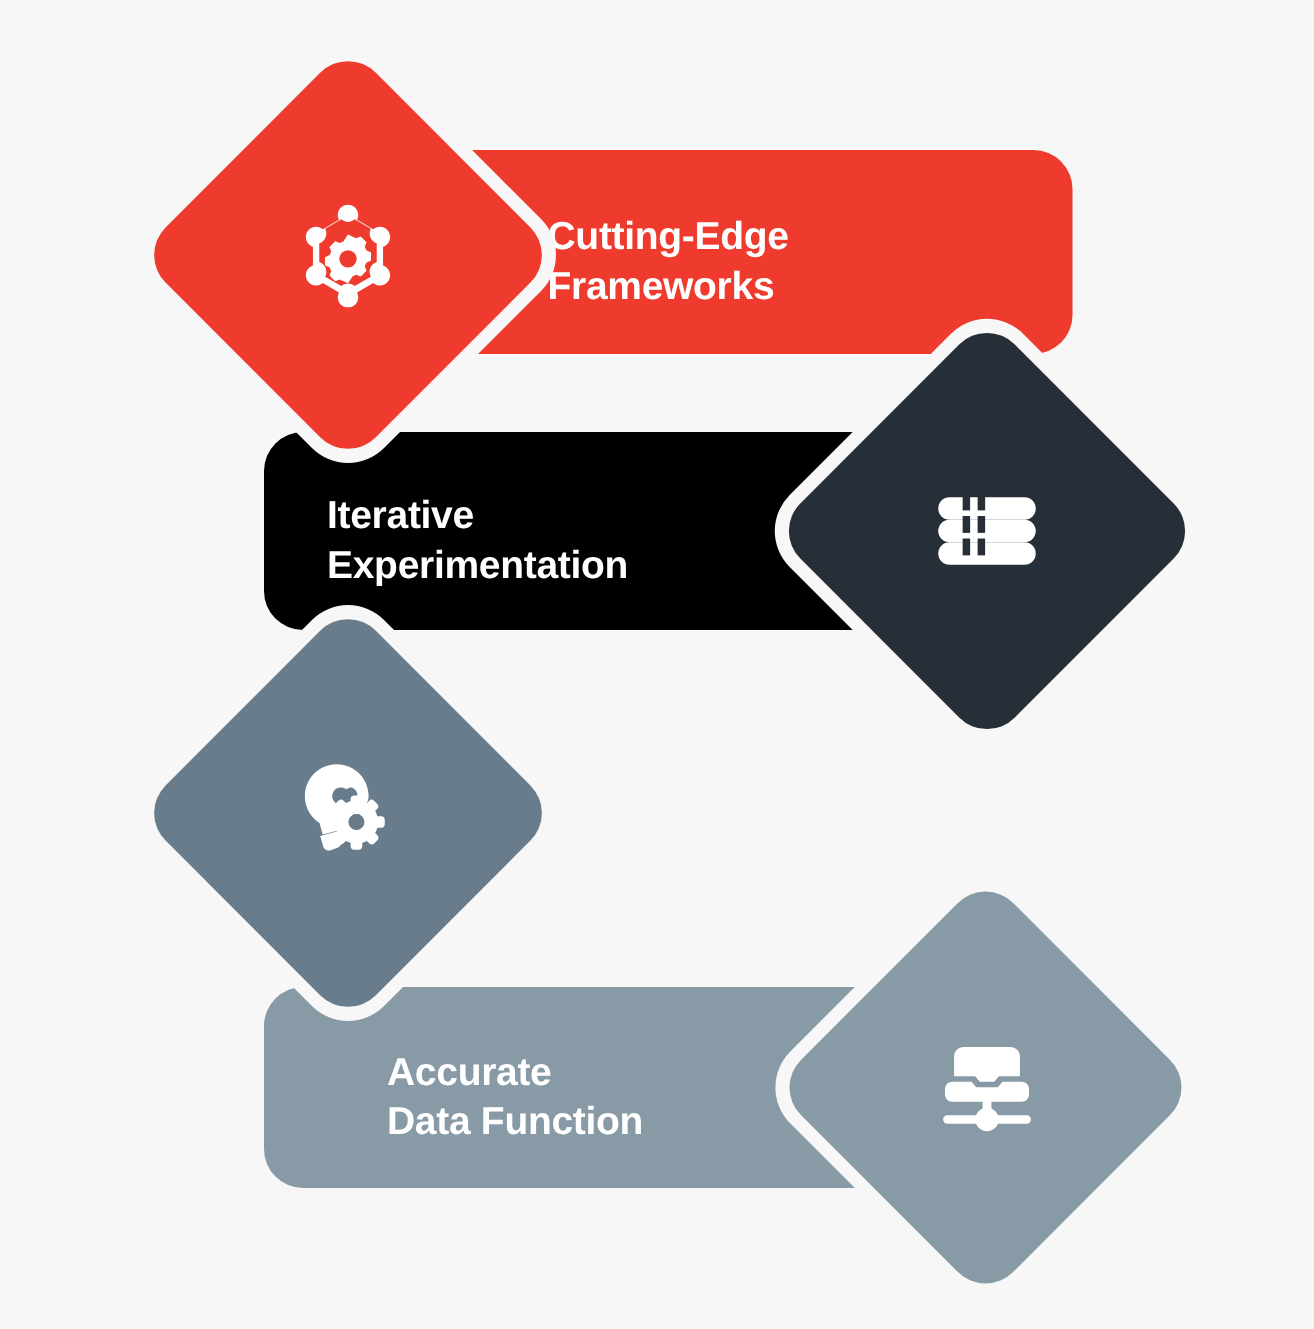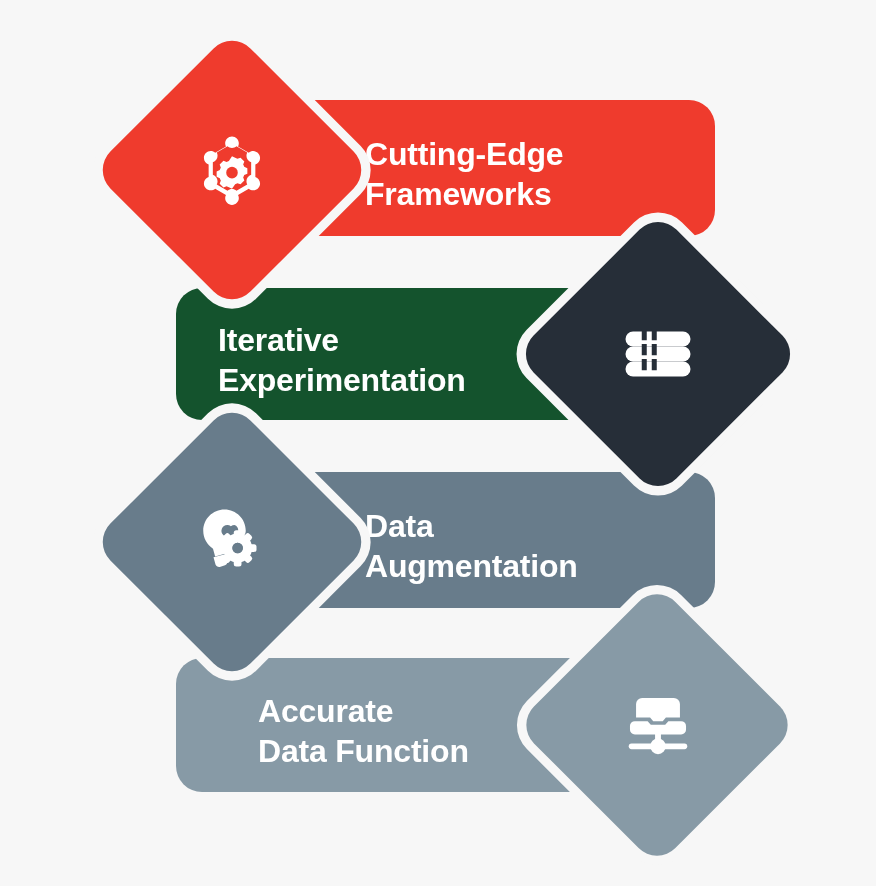--- a/index.html
+++ b/index.html
@@ -24,21 +24,21 @@
   
   .bar {
     position: absolute;
     border-radius: 26px;
     box-sizing: border-box;
     display: flex;
     align-items: center;
   }
   .bar-label {
     color: #ffffff;
-    font-size: 32px;
+    font-size: 26px;
     line-height: 1.26;
     font-weight: 700;
     letter-spacing: -0.2px;
     white-space: pre-line;
     font-family: "Liberation Sans", sans-serif;
     margin-top: 12px;
   }
 
   
   .diamond-wrap {
@@ -101,21 +101,21 @@
 
         <path d="M32 21.6l2.4 1.1c.6.2 1.2.4 1.7.8l2.4-.9 2.9 2.9-.9 2.4c.3.5.6 1.1.8 1.7l2.4 1.1
                  v4.1l-2.4 1.1c-.2.6-.4 1.2-.8 1.7l.9 2.4-2.9 2.9-2.4-.9c-.5.3-1.1.6-1.7.8
                  L32 46.3l-2.4-1.1c-.6-.2-1.2-.4-1.7-.8l-2.4.9-2.9-2.9.9-2.4c-.3-.5-.6-1.1-.8-1.7
                  l-2.4-1.1v-4.1l2.4-1.1c.2-.6.4-1.2.8-1.7l-.9-2.4 2.9-2.9 2.4.9c.5-.3 1.1-.6 1.7-.8z"></path>
         <circle cx="32" cy="34" r="4.4" fill="#ef3b2d"></circle>
       </g>
     </svg>
   </div>
 
-  <div class="bar z-bar" style="left:176px; top:288px; width:484px; height:132px; background:#14532d;">
+  <div class="bar z-bar" style="left:176px; top:288px; width:484px; height:132px; background:#000000;">
     <div class="bar-label" style="margin-left:42px;">Iterative
 Experimentation</div>
   </div>
 
   <div class="diamond-wrap z-dia" style="left:548px; top:244px; width:220px; height:220px;">
     <div class="diamond-inner" style="background:#262e38;"></div>
   </div>
 
   <div class="diamond-icon z-icon" style="left:612px; top:308px; width:92px; height:92px;">
     <svg viewBox="0 0 64 64" width="80" height="80" aria-hidden="true">
@@ -126,24 +126,20 @@
         <path d="M12 26h40a6 6 0 0 1 0 12H12a6 6 0 0 1 0-12z"></path>
         <rect x="19" y="24" width="4" height="9" fill="#262e38"></rect>
         <rect x="27" y="24" width="4" height="9" fill="#262e38"></rect>
         <path d="M12 38h40a6 6 0 0 1 0 12H12a6 6 0 0 1 0-12z"></path>
         <rect x="19" y="36" width="4" height="9" fill="#262e38"></rect>
         <rect x="27" y="36" width="4" height="9" fill="#262e38"></rect>
       </g>
     </svg>
   </div>
 
-  <div class="bar z-bar" style="left:280px; top:472px; width:435px; height:136px; background:#687c8b;">
-    <div class="bar-label" style="margin-left:85px;">Data
-Augmentation</div>
-  </div>
 
   <div class="diamond-wrap z-dia" style="left:124px; top:434px; width:216px; height:216px;">
     <div class="diamond-inner" style="background:#687c8b;"></div>
   </div>
 
   <div class="diamond-icon z-icon" style="left:186px; top:496px; width:92px; height:92px;">
     <svg viewBox="0 0 64 64" width="80" height="80" aria-hidden="true">
       <g fill="#ffffff">
 
         <path d="M26 6C16.6 6 9 13.6 9 23c0 6 3.1 11.2 7.8 14.3l1.7 6.2 9.2-2.5 1.6-6

